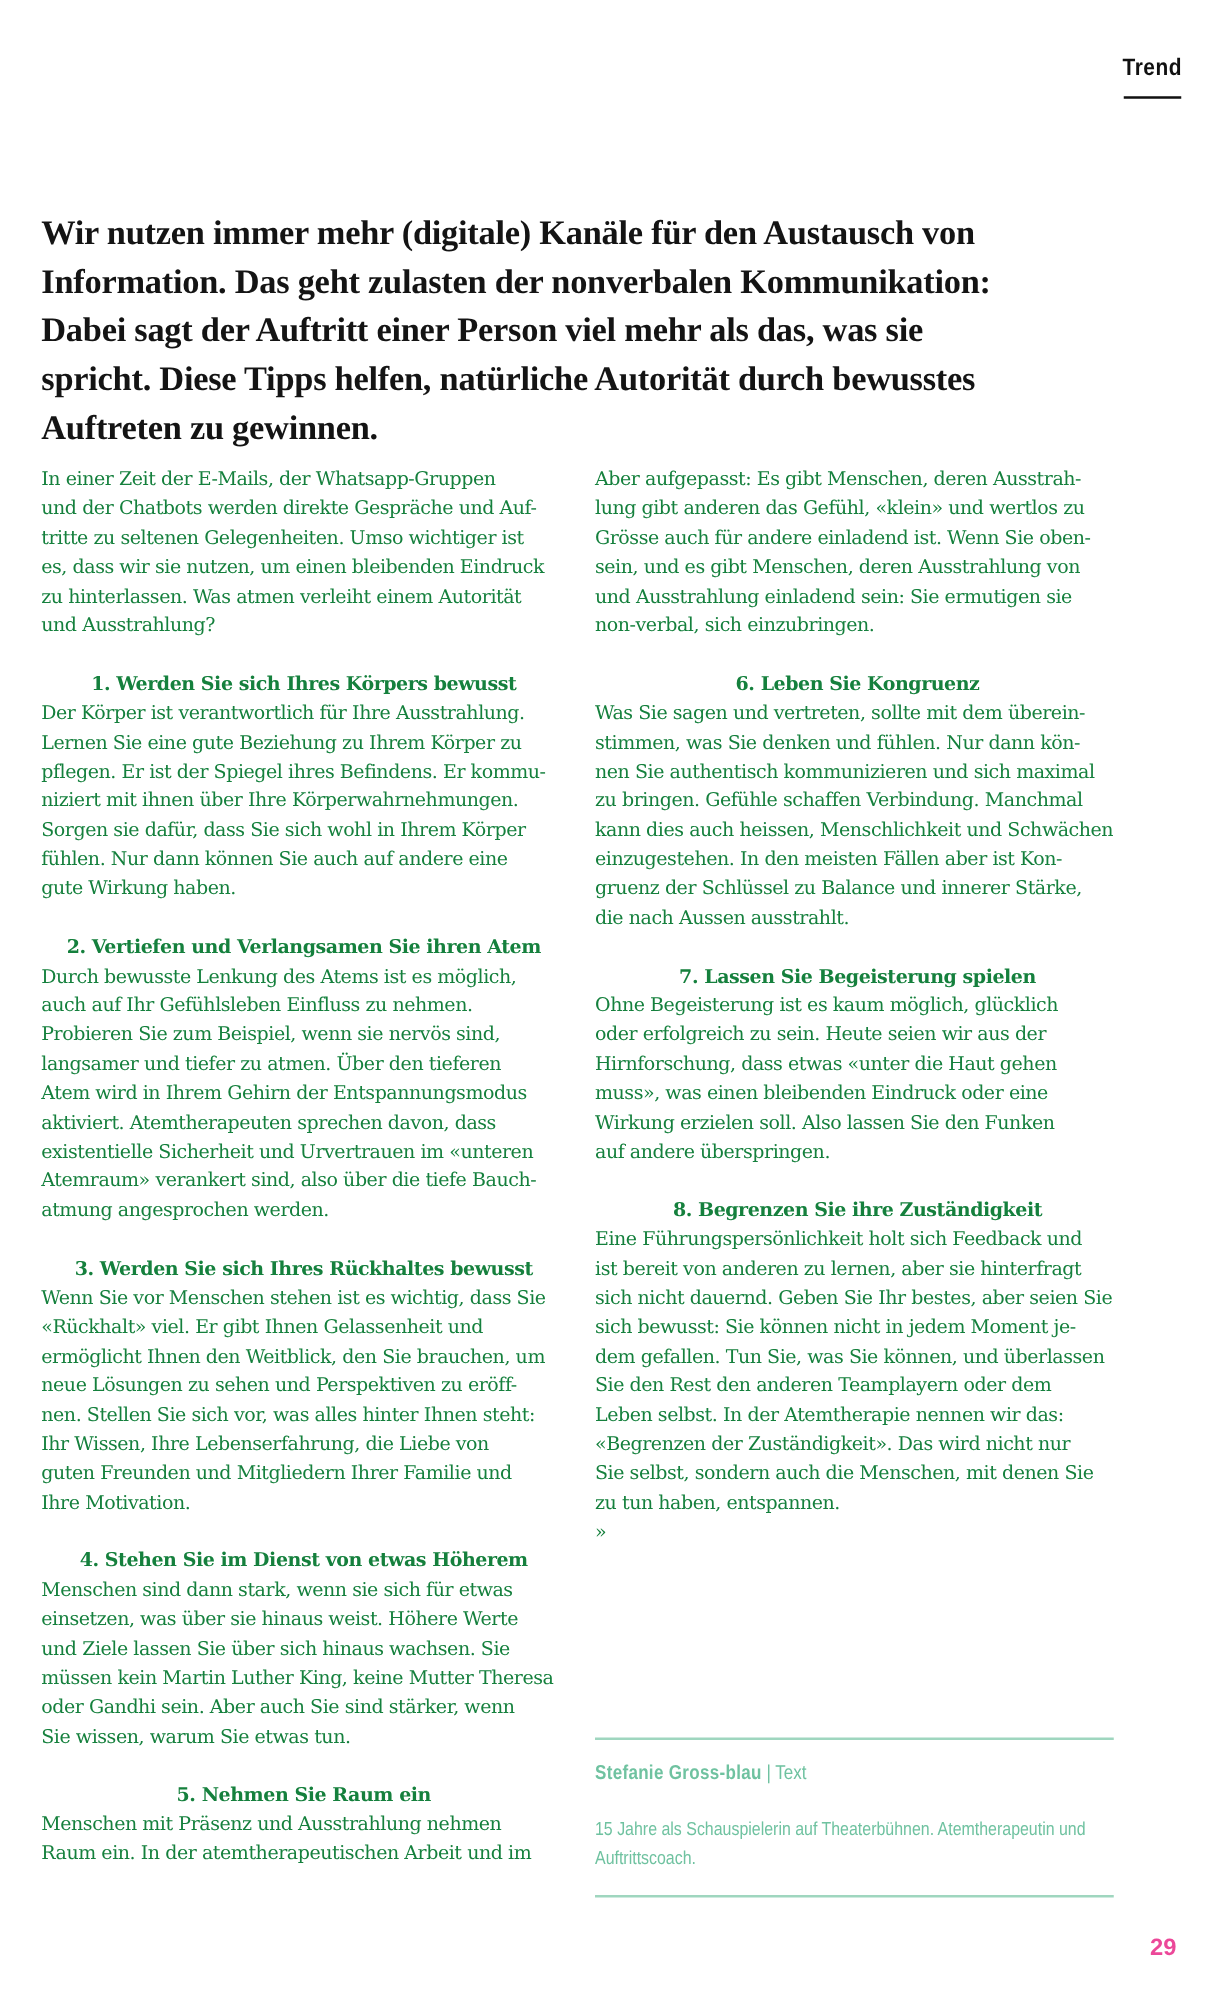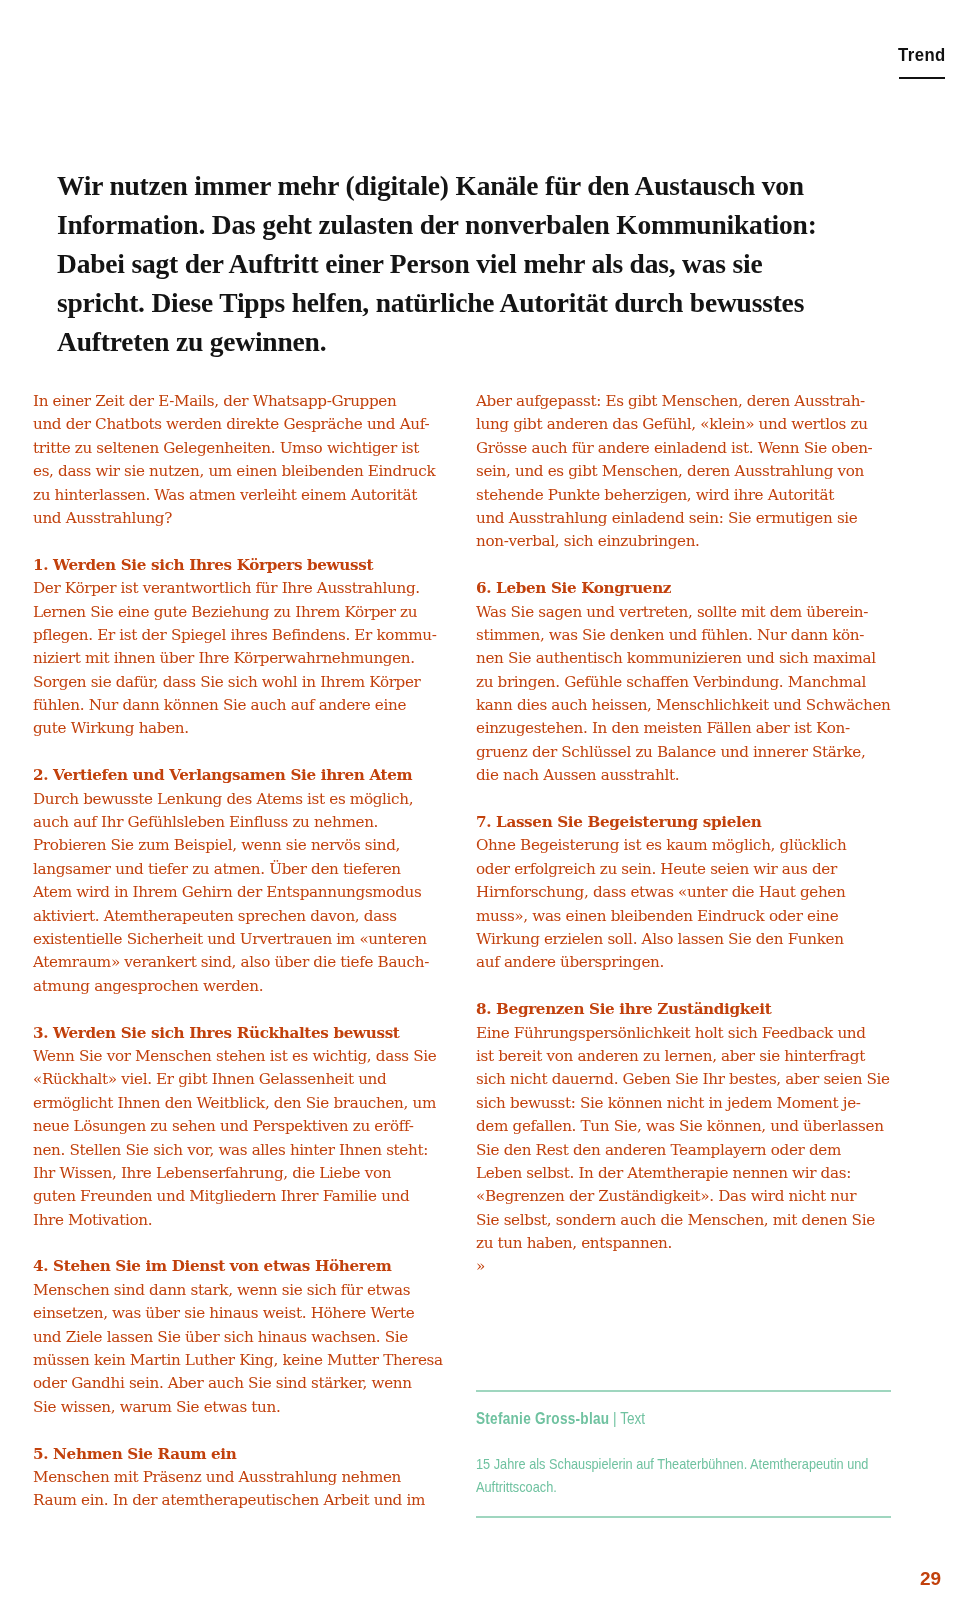--- a/index.html
+++ b/index.html
@@ -6,49 +6,49 @@
     body { width: 980px; height: 1605px; position: relative; overflow: hidden; color: #1a1a1a; }
     .section-tag {
       position: absolute; left: 898px; top: 44px;
       font-family: "Liberation Sans", sans-serif; font-weight: bold; font-size: 19px;
       letter-spacing: 0.5px; color: #111; transform: scaleX(0.88); transform-origin: left top;
     }
     .section-rule { position: absolute; left: 899px; top: 77px; width: 46px; height: 2px; background: #111; }
     .lead {
       position: absolute; left: 33px; top: 166px; width: 880px;
       font-family: "Liberation Serif", serif; font-weight: bold; font-size: 27.5px;
-      line-height: 39px; color: #141414; letter-spacing: -0.2px; margin-left: 24px;
+      line-height: 39px; color: #141414; letter-spacing: -0.2px;
     }
     .lead .ln { display: block; white-space: nowrap; }
     .col {
-      position: absolute; top: 390px; width: 420px;
-      font-family: "DejaVu Serif", serif; font-size: 15.2px; line-height: 23.4px; color: #c2410c;
+      position: absolute; top: 372px; width: 420px;
+      font-family: "DejaVu Serif", serif; font-size: 15.2px; line-height: 23.4px; color: #15803d;
       letter-spacing: -0.35px;
     }
     .col-left { left: 33px; }
     .col-right { left: 476px; }
     .col .ln { display: block; white-space: nowrap; height: 23.4px; }
     .col .gap { display: block; height: 23.4px; }
-    .col .h { font-weight: bold; }
+    .col .h { font-weight: bold; text-align: center; }
     .author-box { position: absolute; left: 476px; top: 1390px; width: 415px; }
     .author-rule { height: 2px; background: #9fd6bf; width: 415px; }
     .author-line {
       margin-top: 18px; font-family: "Liberation Sans", sans-serif; font-size: 16px; color: #6fc2a0;
       transform: scaleX(0.85); transform-origin: left top; white-space: nowrap;
     }
     .author-name { font-weight: bold; letter-spacing: 0.3px; }
     .author-bio {
       margin-top: 24px; font-family: "Liberation Sans", sans-serif; font-size: 15px; line-height: 23px;
       color: #6fc2a0; transform: scaleX(0.85); transform-origin: left top; white-space: nowrap;
     }
     .author-bio .ln { display: block; }
     .author-rule-bottom { position: absolute; left: 476px; top: 1516px; width: 415px; height: 2px; background: #9fd6bf; }
     .page-number {
       position: absolute; left: 920px; top: 1548px;
-      font-family: "Liberation Sans", sans-serif; font-weight: bold; font-size: 19px; color: #c2410c; margin-top: 20px;
+      font-family: "Liberation Sans", sans-serif; font-weight: bold; font-size: 19px; color: #ec4899;
     }
   </style>
 </head>
 <body>
 
 <div class="section-tag">Trend</div>
 <div class="section-rule"></div>
 
 <div class="lead">
   <span class="ln">Wir nutzen immer mehr (digitale) Kanäle für den Austausch von</span>
@@ -106,21 +106,20 @@
     <span class="gap"></span>
     <span class="ln h">5. Nehmen Sie Raum ein</span>
     <span class="ln">Menschen mit Präsenz und Ausstrahlung nehmen</span>
     <span class="ln">Raum ein. In der atemtherapeutischen Arbeit und im</span>
   </div>
 <div class="col col-right" id="col-right">
     <span class="ln">Aber aufgepasst: Es gibt Menschen, deren Ausstrah-</span>
     <span class="ln">lung gibt anderen das Gefühl, «klein» und wertlos zu</span>
     <span class="ln">Grösse auch für andere einladend ist. Wenn Sie oben-</span>
     <span class="ln">sein, und es gibt Menschen, deren Ausstrahlung von</span>
-    <span class="ln">stehende Punkte beherzigen, wird ihre Autorität</span>
     <span class="ln">und Ausstrahlung einladend sein: Sie ermutigen sie</span>
     <span class="ln">non-verbal, sich einzubringen.</span>
     <span class="gap"></span>
     <span class="ln h">6. Leben Sie Kongruenz</span>
     <span class="ln">Was Sie sagen und vertreten, sollte mit dem überein-</span>
     <span class="ln">stimmen, was Sie denken und fühlen. Nur dann kön-</span>
     <span class="ln">nen Sie authentisch kommunizieren und sich maximal</span>
     <span class="ln">zu bringen. Gefühle schaffen Verbindung. Manchmal</span>
     <span class="ln">kann dies auch heissen, Menschlichkeit und Schwächen</span>
     <span class="ln">einzugestehen. In den meisten Fällen aber ist Kon-</span>

